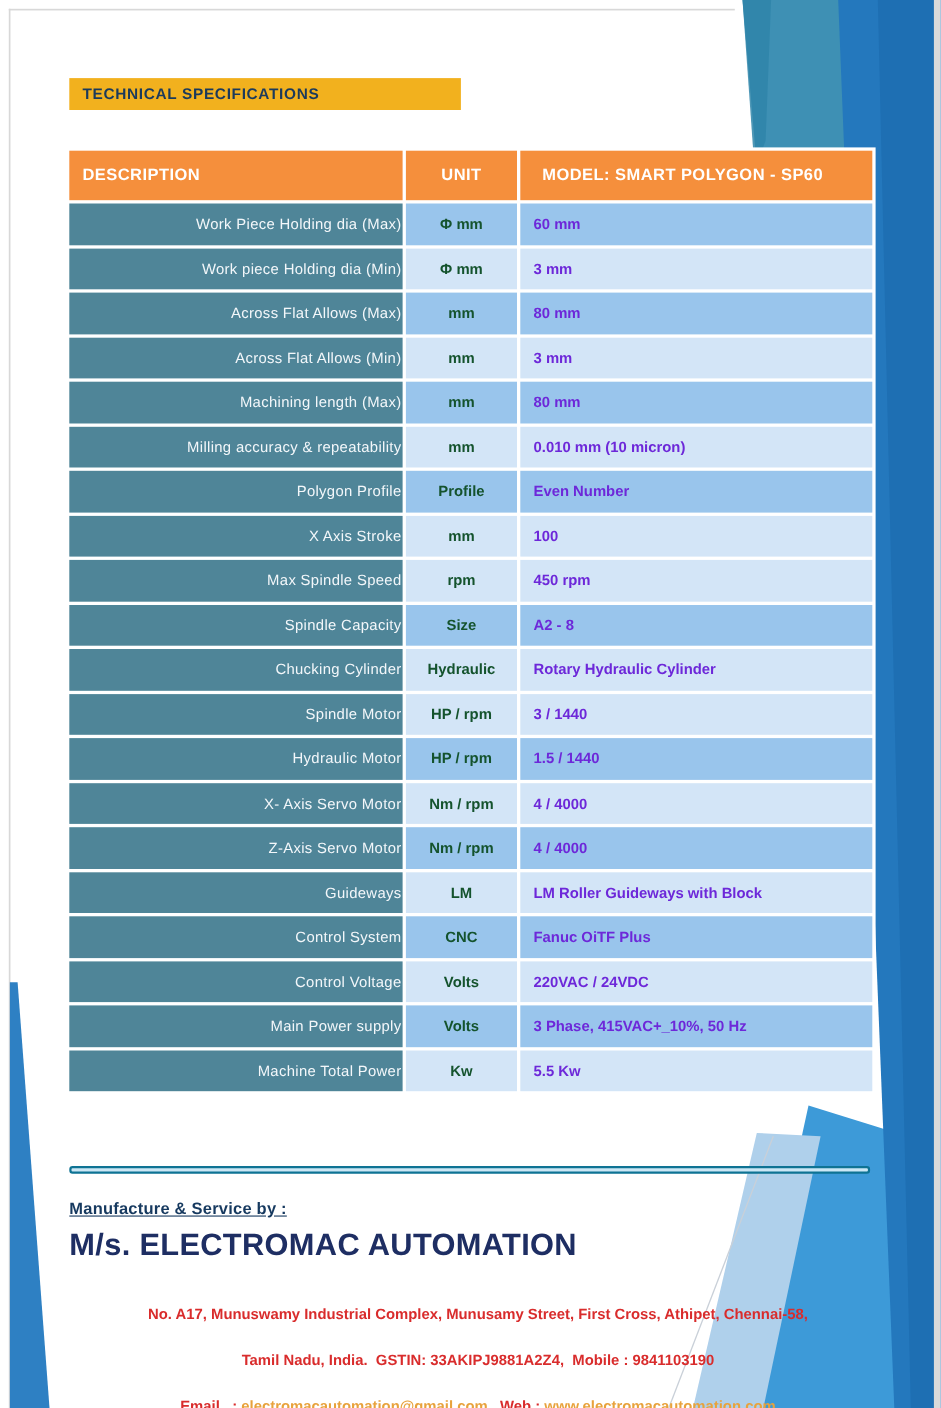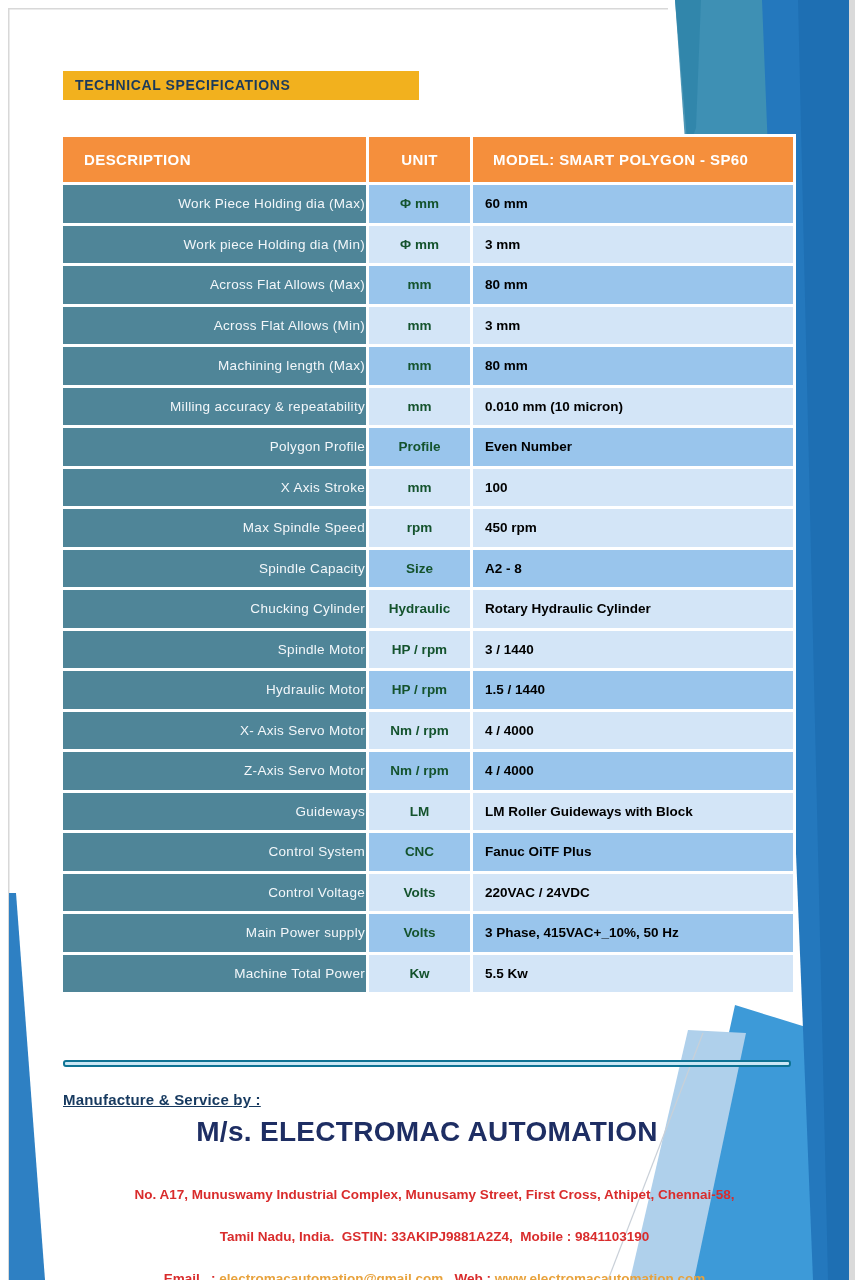--- a/index.html
+++ b/index.html
@@ -24,46 +24,46 @@
     border-collapse:separate; border-spacing:3px;
     background:#ffffff; table-layout:fixed;
   }
   col.c-desc { width:303px; }
   col.c-unit { width:101px; }
   col.c-val  { width:320px; }
   th {
     background:#F58F3C; color:#ffffff; font-size:15px; font-weight:600;
     letter-spacing:0.4px; height:43px;
   }
-  th.h-desc { text-align:left; padding-left:21px; }
+  th.h-desc { text-align:left; padding-left:12px; }
   th.h-unit { text-align:center; }
   th.h-model{ text-align:left; padding-left:20px; }
   td { height:35.5px; font-size:13.5px; }
   td.desc {
     background:#4F8598; color:#F3F7FA; text-align:right;
     padding-left:12px; font-weight:400; letter-spacing:0.3px;
   }
   td.unit { text-align:center; font-weight:bold; color:#14532d; }
-  td.val  { text-align:left; padding-left:12px; font-weight:bold; color:#000000; }
+  td.val  { text-align:left; padding-left:12px; font-weight:bold; color:#6d28d9; }
   tr.row-a td.unit, tr.row-a td.val { background:#99C5EC; }
   tr.row-b td.unit, tr.row-b td.val { background:#D3E5F7; }
 
   
   .divider {
     position:absolute; left:63px; top:1060px; width:724px; height:3px;
     background:#CBE7F5; border:2px solid #0E7394; border-radius:3px;
   }
   .manufacture {
     position:absolute; left:63px; top:1091px; width:728px;
     font-size:15px; font-weight:bold;
     color:#16395F; text-decoration:underline; letter-spacing:0.2px;
   }
   .company {
     position:absolute; left:63px; top:1116px; width:728px;
-    text-align:center; font-size:28px; font-weight:bold;
+    text-align:left; font-size:28px; font-weight:bold;
     color:#1E2E63; letter-spacing:0.3px;
   }
   .address {
     position:absolute; left:43px; top:1163px; width:768px;
     text-align:center; font-size:13.5px; font-weight:bold;
     color:#D92C2C; line-height:21px; white-space:pre-wrap;
   }
   .address a { color:#E8A23C; text-decoration:underline; cursor:pointer; }
 </style>
 </head>

